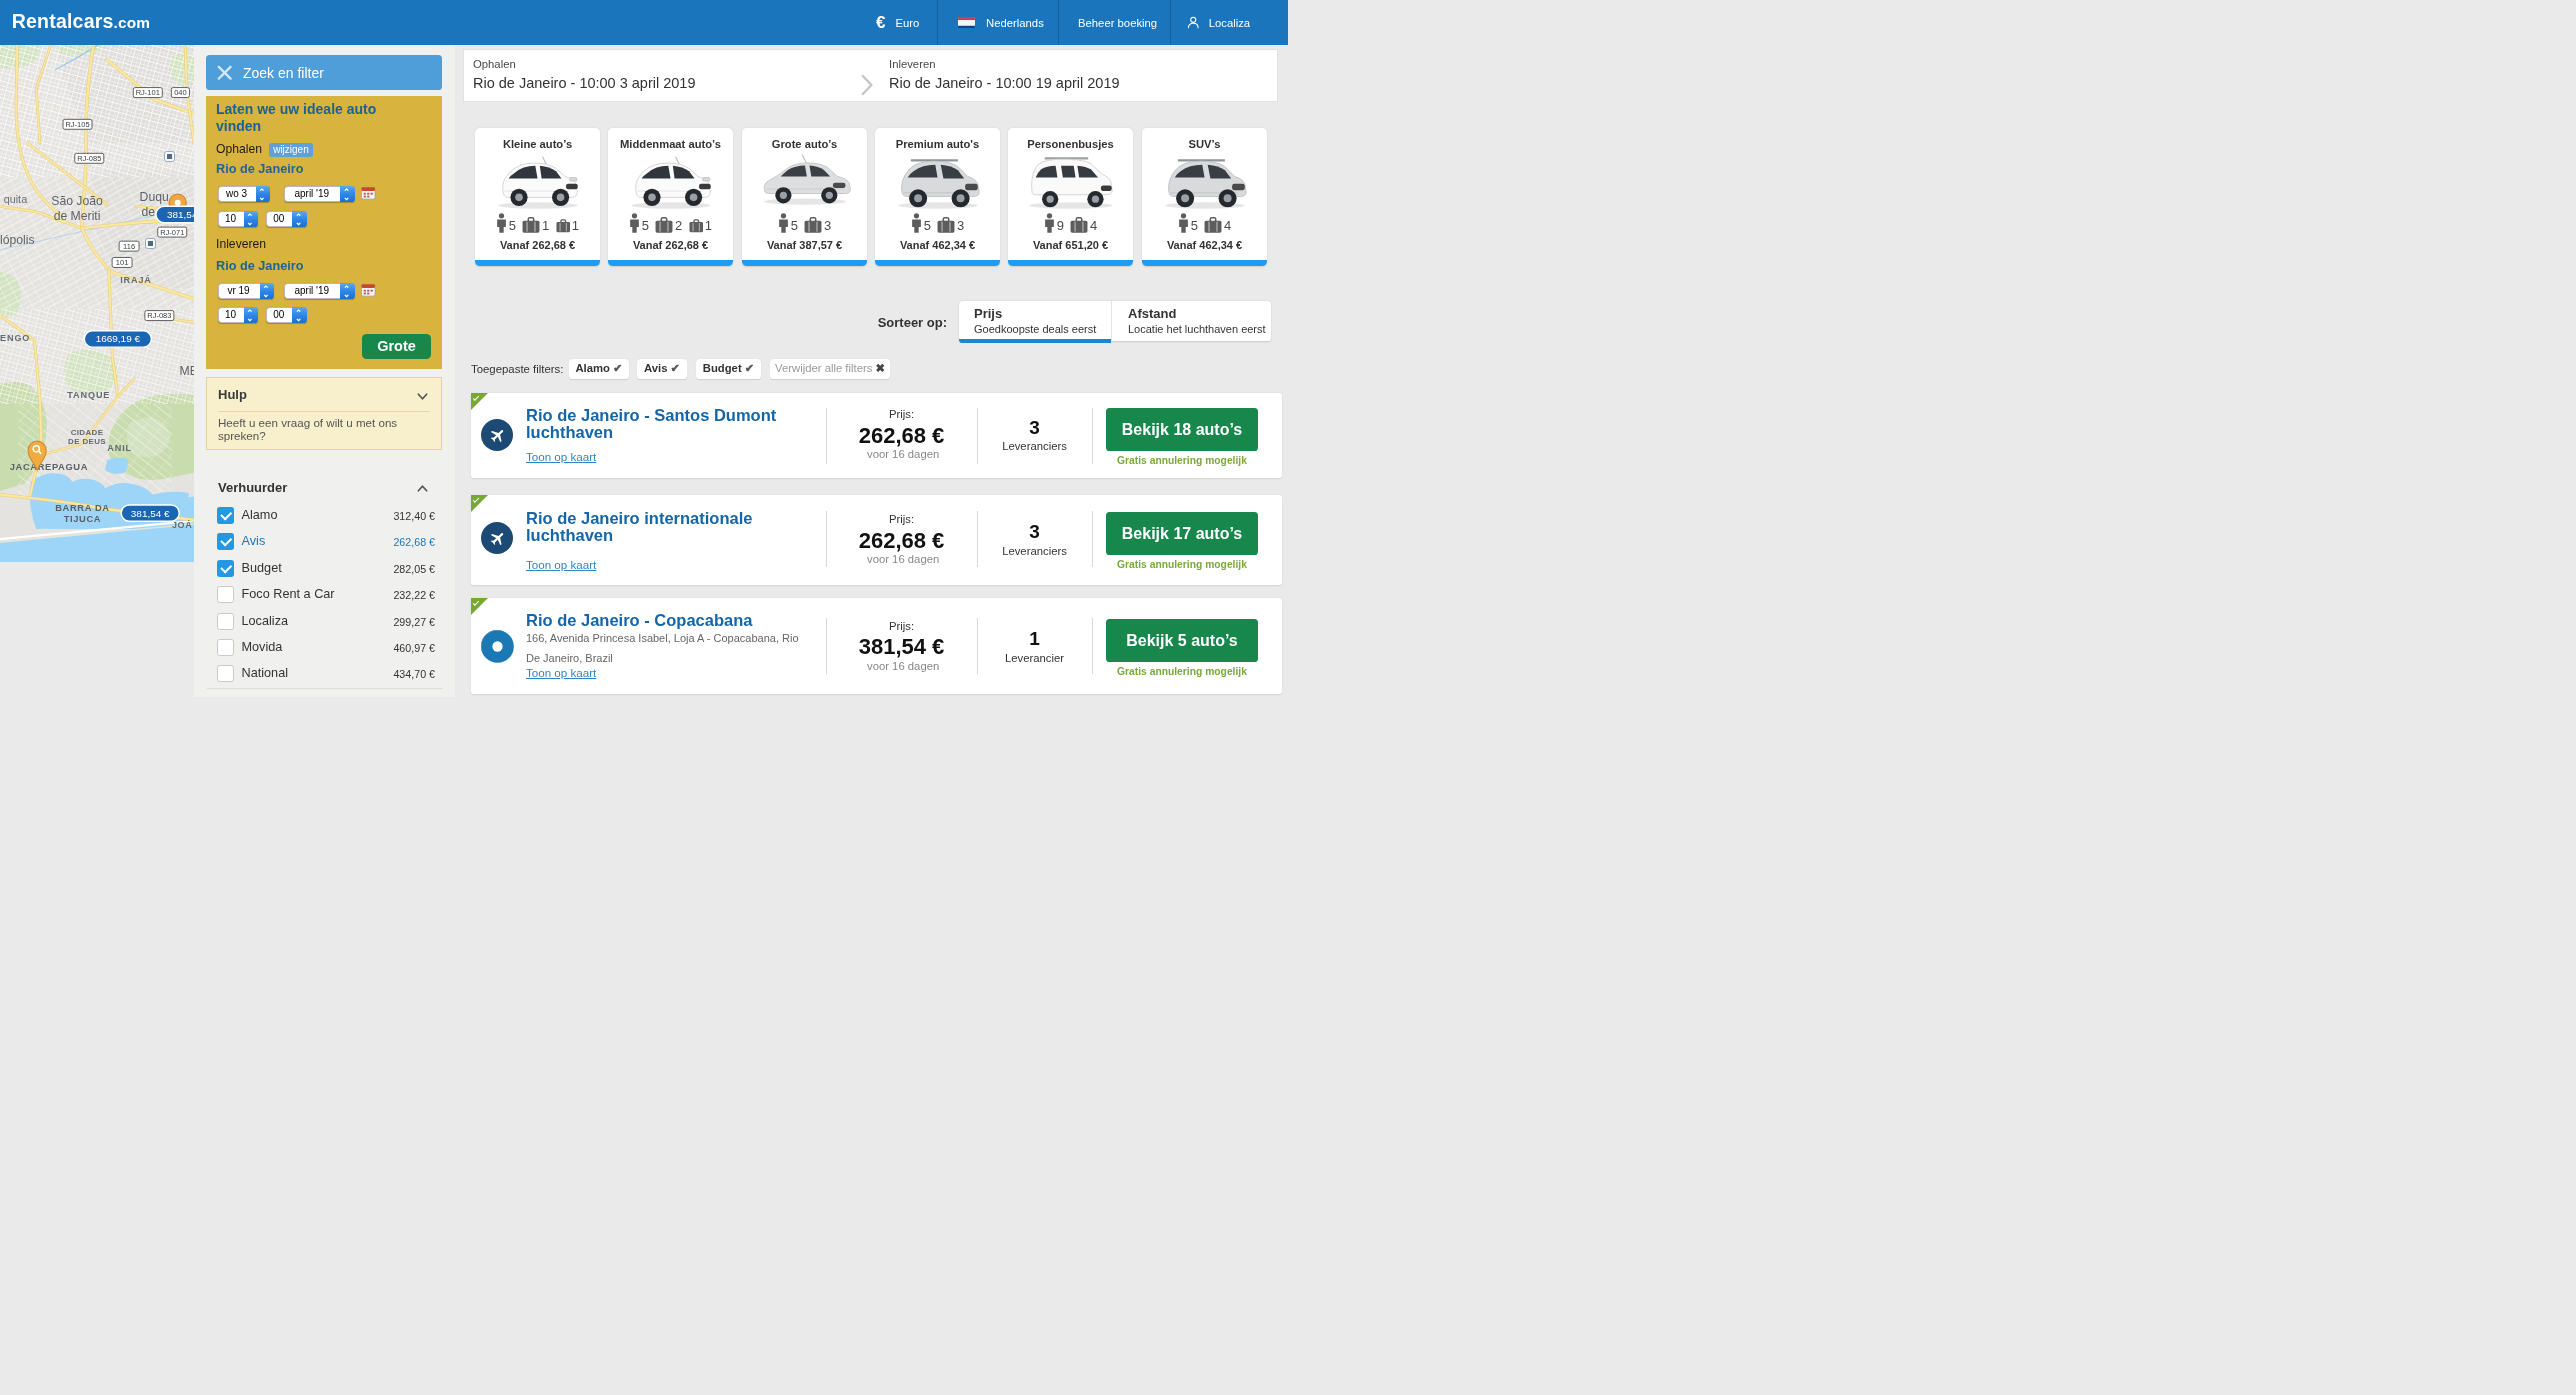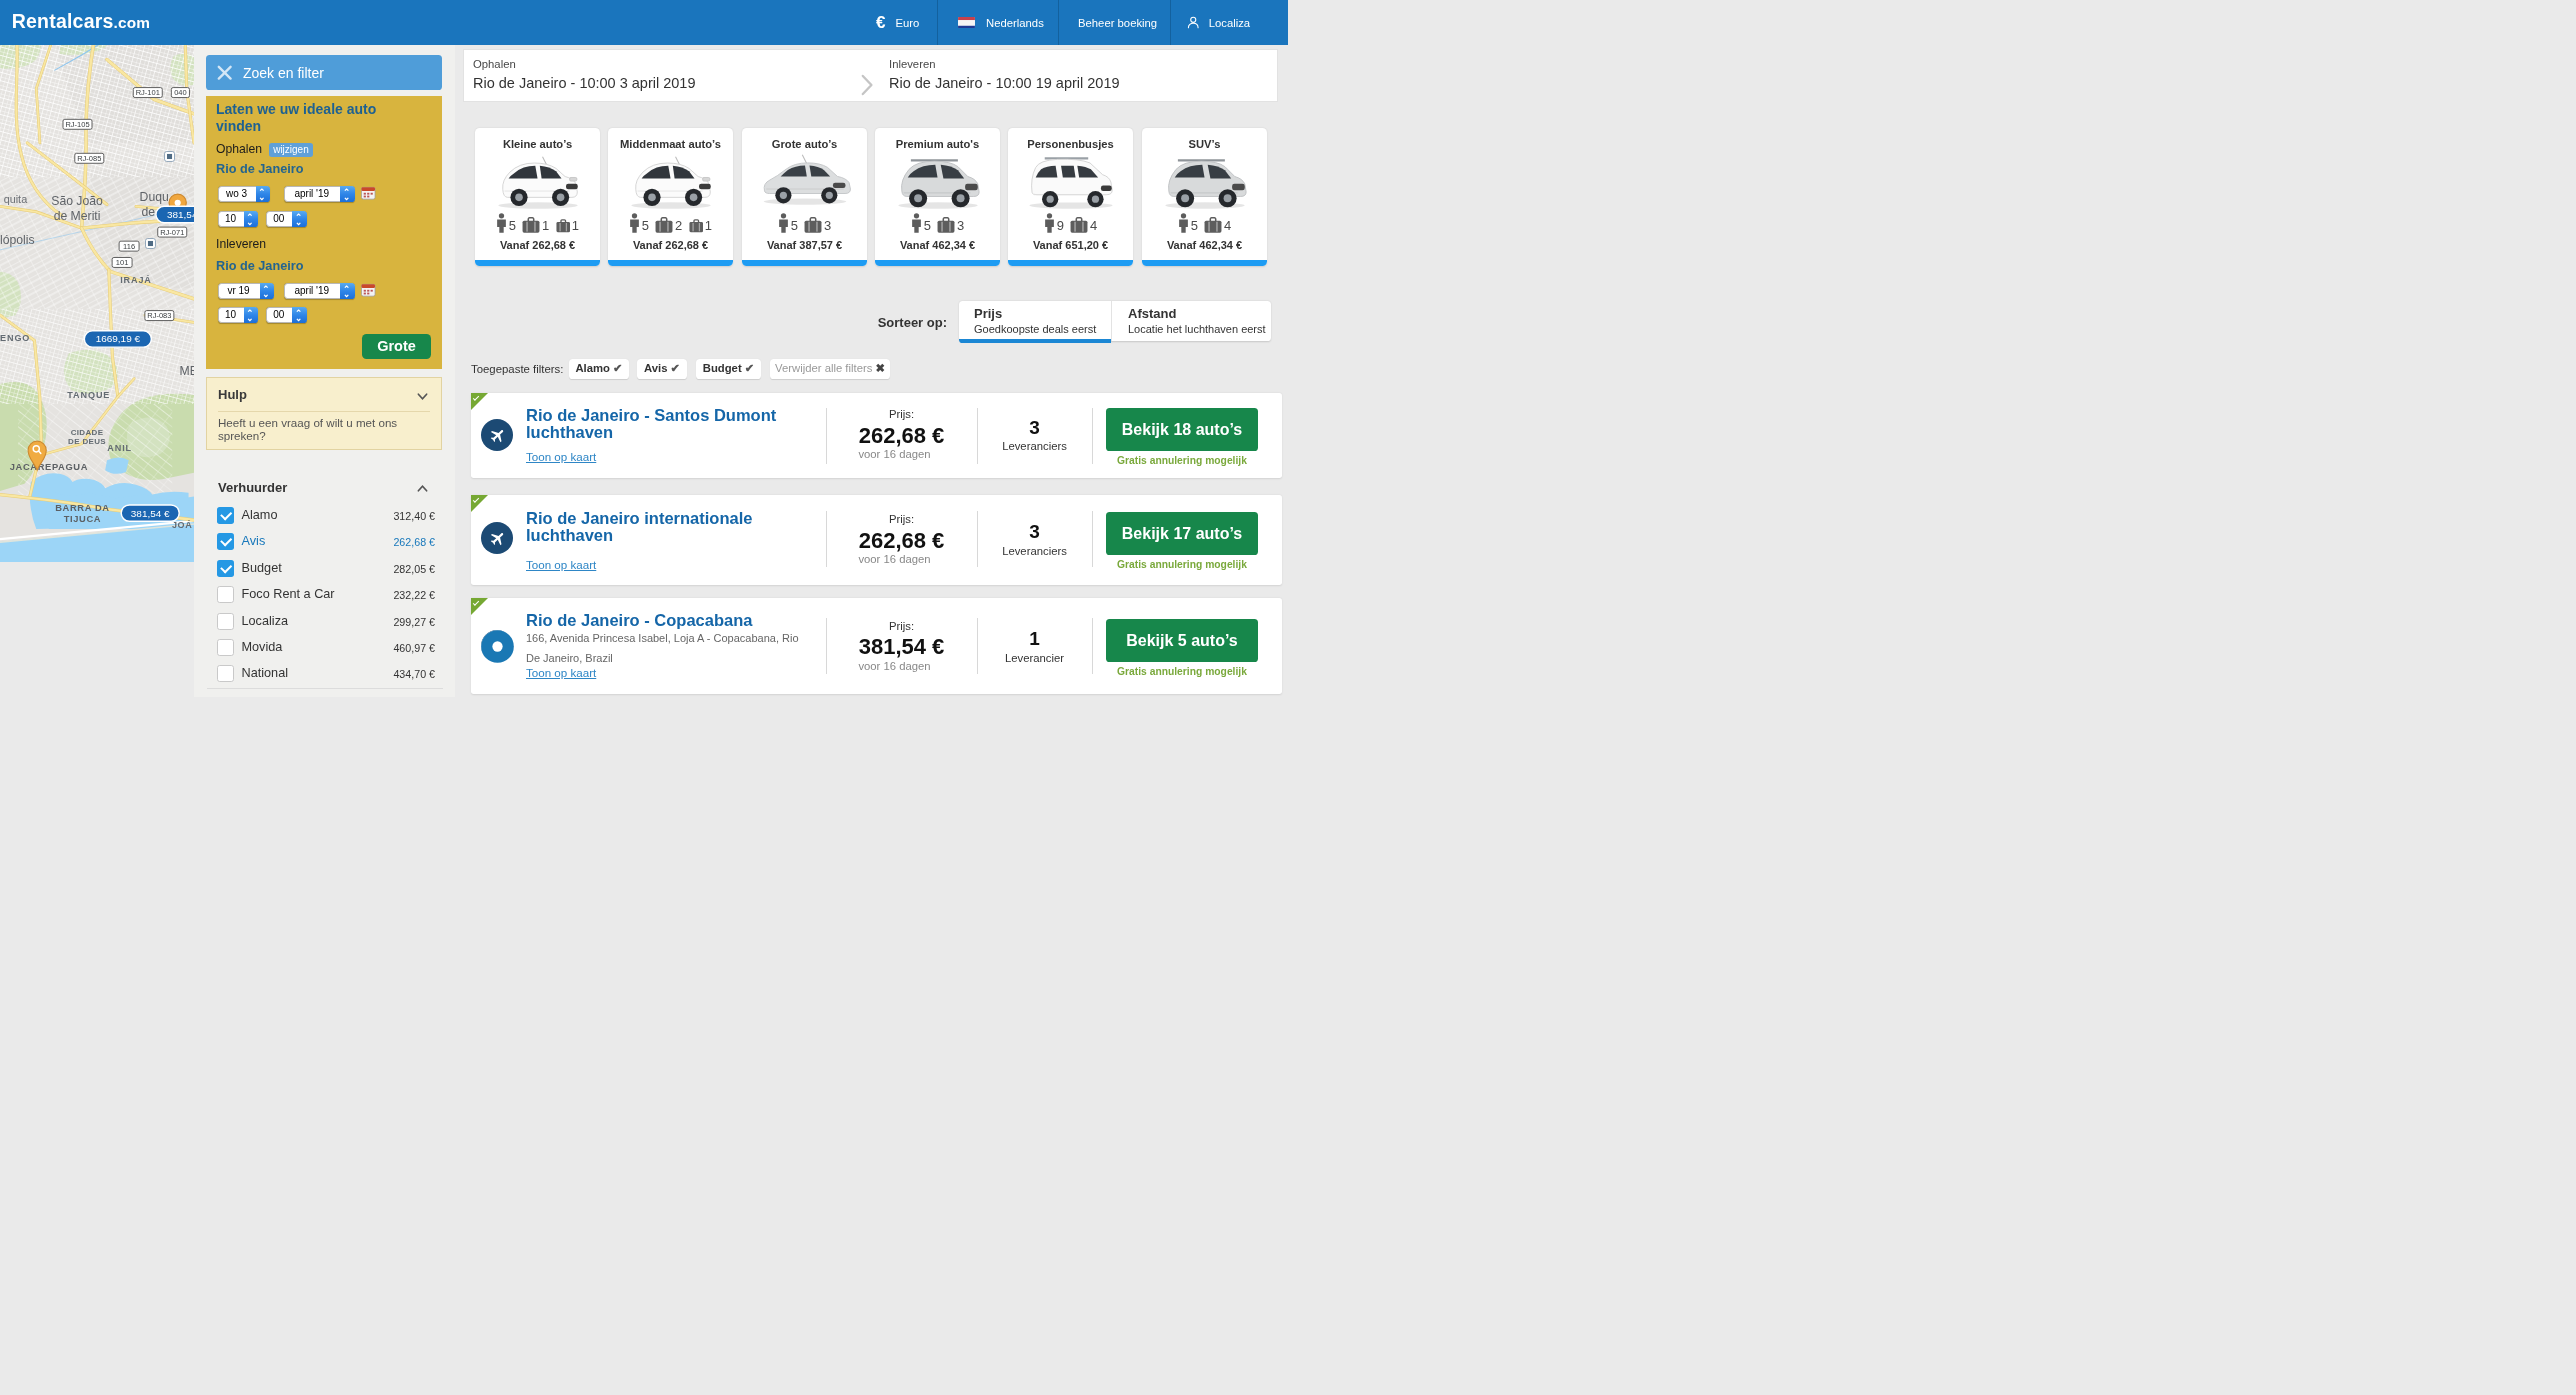--- a/index.html
+++ b/index.html
@@ -78,21 +78,21 @@
   .rrow { position:absolute; left:471px; width:811px; background:#fff; border-radius:2.7px; box-shadow:0 0.9px 1.8px rgba(0,0,0,0.1); }
   .rrow .corner { position:absolute; left:0; top:0; width:0; height:0; border-left:17px solid #76a833; border-bottom:17px solid transparent; }
   .rrow .cornerck { position:absolute; left:2.3px; top:3.2px; width:6.3px; height:3.2px; border-left:1.8px solid #fff; border-bottom:1.8px solid #fff; transform:rotate(-45deg); }
   .rrow .icircle { position:absolute; left:9.7px; width:32px; height:32px; border-radius:50%; background:#1c4a74; }
   .rrow .title { position:absolute; left:55px; font-size:16.5px; font-weight:bold; color:#1566a8; line-height:17px; white-space:nowrap; }
   .rrow .addr { position:absolute; left:55px; font-size:11px; color:#666; line-height:20px; white-space:nowrap; }
   .rrow .link { position:absolute; left:55px; font-size:11.6px; color:#2e86c6; text-decoration:underline; }
   .rrow .vsep { position:absolute; width:0.9px; background:#d8d8d8; }
   .rrow .plab { position:absolute; left:376px; width:109px; text-align:center; font-size:11.3px; color:#333; }
   .rrow .pval { position:absolute; left:349px; width:163px; text-align:center; font-size:22px; font-weight:bold; color:#111; }
-  .rrow .pdag { position:absolute; left:369px; width:109px; text-align:center; font-size:11.3px; color:#888; }
+  .rrow .pdag { position:absolute; left:396px; width:109px; text-align:left; font-size:11.3px; color:#888; }
   .rrow .snum { position:absolute; left:509px; width:109px; text-align:center; font-size:19px; font-weight:bold; color:#111; }
   .rrow .slab { position:absolute; left:509px; width:109px; text-align:center; font-size:11.3px; color:#333; }
   .rrow .gbtn { position:absolute; left:635px; width:152px; height:43px; background:#17874b; border-radius:3.6px; color:#fff; font-size:16px; font-weight:bold; text-align:center; line-height:43px; }
   .rrow .gratis { position:absolute; left:635px; width:152px; text-align:center; font-size:10.3px; font-weight:bold; color:#7aa93c; }
 </style>
 </head>
 <body>
 <div id="page">
   <div id="map"><svg width="194" height="652" viewBox="0 0 214 719">
 <defs>

